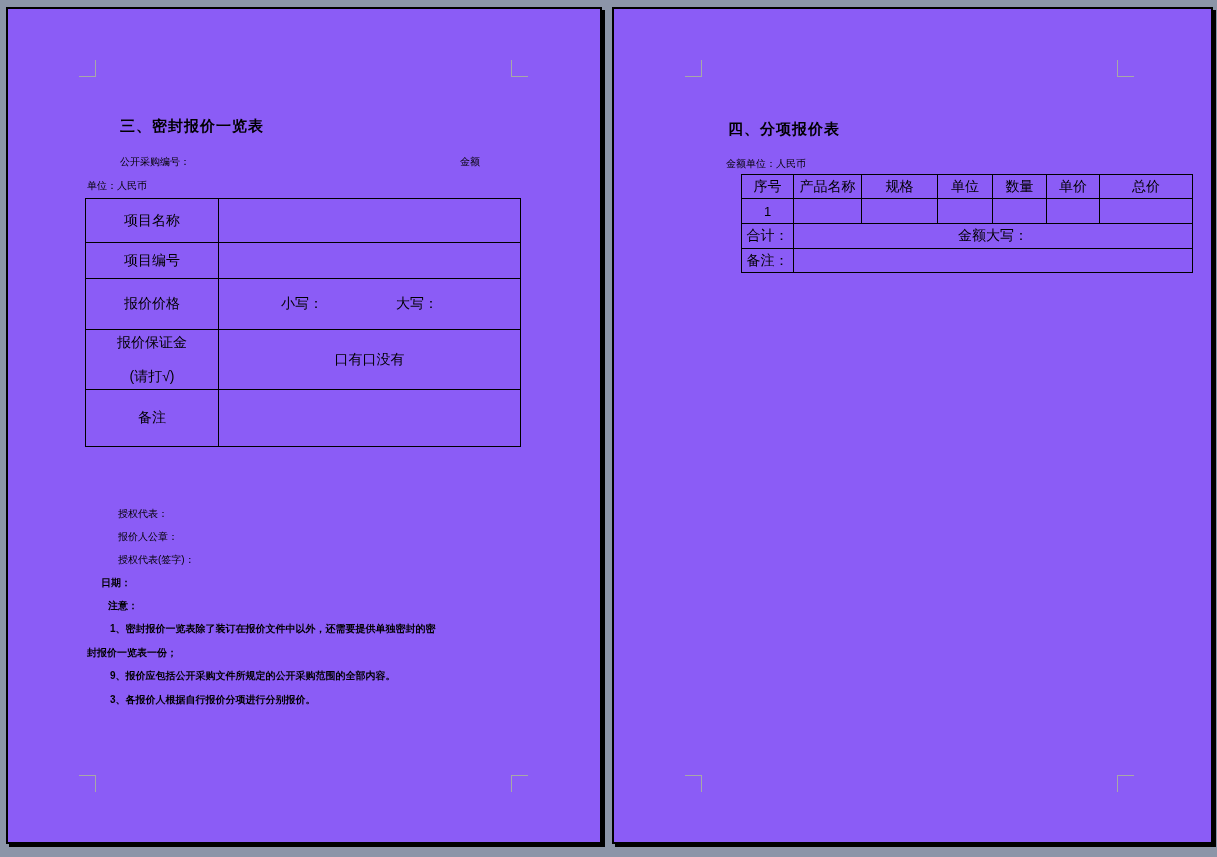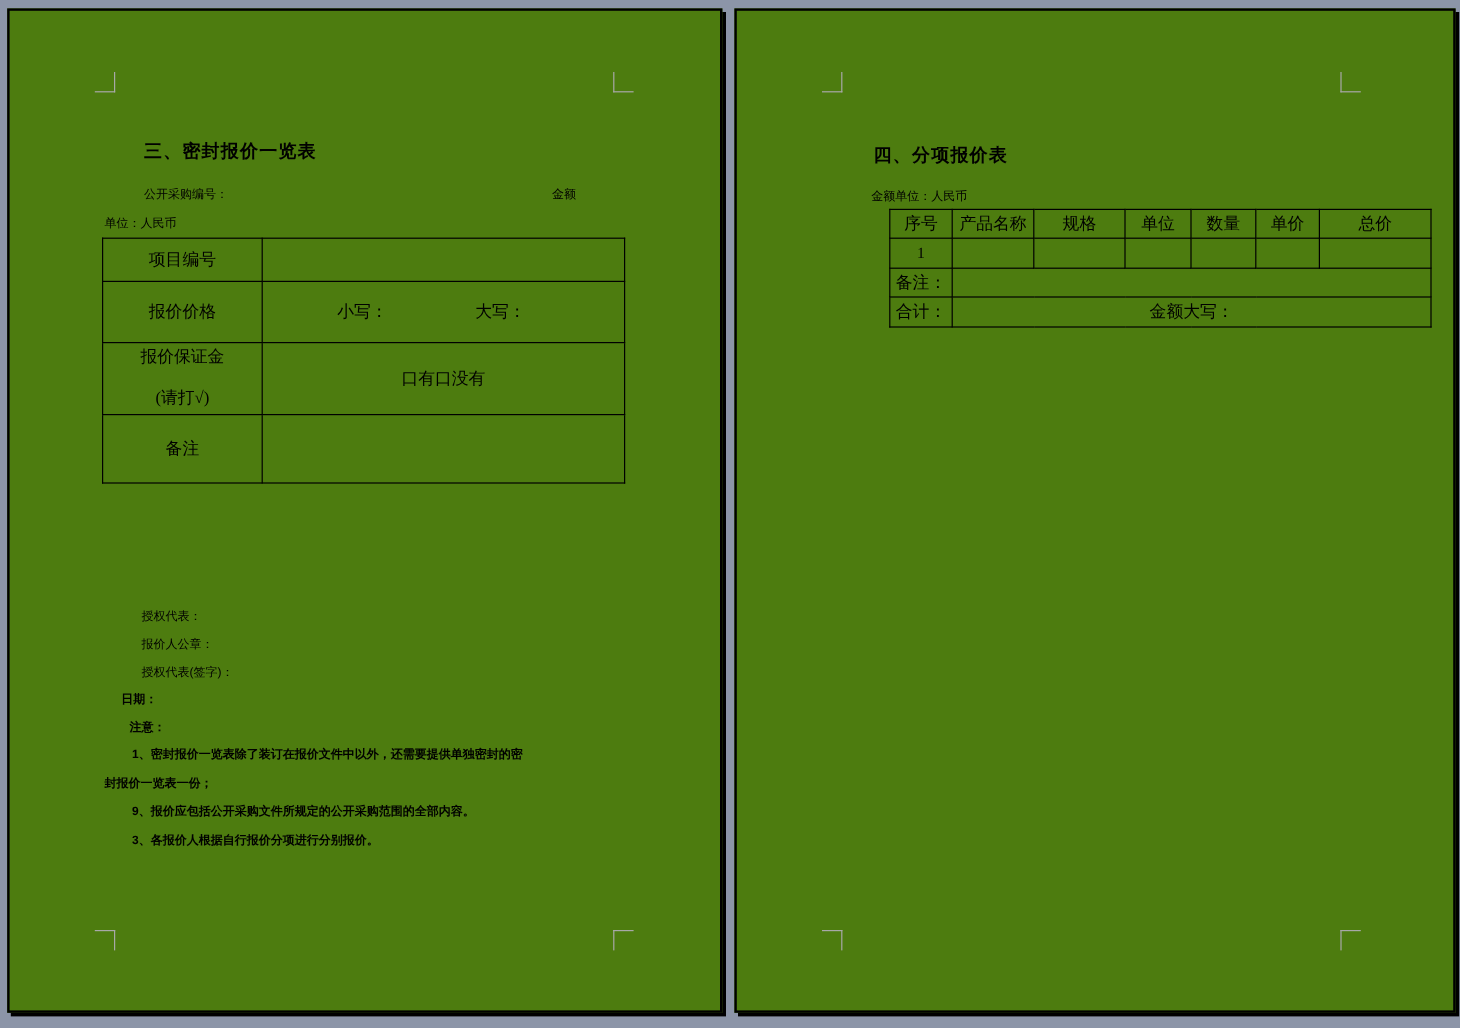--- a/index.html
+++ b/index.html
@@ -6,40 +6,40 @@
   body {
     width:1217px; height:857px;
     background:#8c95a8;
     position:relative;
     overflow:hidden;
     font-family:"Liberation Sans","DejaVu Sans",sans-serif;
     color:#000;
   }
   .page {
     position:absolute;
-    background:#4d7c0f;
+    background:#8b5cf6;
     border:2px solid #000;
     box-shadow:3px 3px 0 #000;
   }
   #page1 { left:6px; top:7px; width:592px; height:833px; }
   #page2 { left:612px; top:7px; width:597px; height:833px; }
 
   
   .cm { position:absolute; width:16px; height:16px; }
   .cm.tl { left:71px;  top:51px;  border-right:1px solid #a8a8a8; border-bottom:1px solid #a8a8a8; }
   .cm.tr { left:503px; top:51px;  border-left:1px solid #a8a8a8;  border-bottom:1px solid #a8a8a8; }
   .cm.bl { left:71px;  top:766px; border-right:1px solid #a8a8a8; border-top:1px solid #a8a8a8; }
   .cm.br { left:503px; top:766px; border-left:1px solid #a8a8a8;  border-top:1px solid #a8a8a8; }
 
   .abs { position:absolute; white-space:nowrap; }
   .t-title { font-size:15px; font-weight:bold; letter-spacing:1px; }
   .body-txt { font-size:10px; }
   .bold { font-weight:bold; }
 
-  table { border-collapse:collapse; table-layout:fixed;font-family:Liberation Serif, serif; }
+  table { border-collapse:collapse; table-layout:fixed; }
   td, th { border:1px solid #000; padding:0; font-size:14px; font-weight:normal; text-align:center; vertical-align:middle; }
 
   
   .t1 { position:absolute; left:77px; top:189px; width:435px; }
   .t1 .lab { width:132px; }
   .t1 .val { width:301px; }
   .t1 .price-cell { position:relative; text-align:left; }
   .t1 .price-cell span { position:absolute; top:50%; transform:translateY(-50%); }
   .t1 .deposit-lab { line-height:21px; }
   .t1 .deposit-lab .l2 { margin-top:13px; }
@@ -57,20 +57,24 @@
   <div class="cm br"></div>
 
   <div class="abs t-title" style="left:112px; top:108px;">三、密封报价一览表</div>
 
   <div class="abs body-txt" style="left:112px; top:146px;">公开采购编号：</div>
   <div class="abs body-txt" style="left:452px; top:146px;">金额</div>
   <div class="abs body-txt" style="left:79px; top:170px;">单位：人民币</div>
 
   <table class="t1">
     <tbody>
+        <tr style="height:44px;">
+      <td class="lab">项目名称</td>
+      <td class="val"></td>
+    </tr>
     <tr style="height:36px;">
       <td class="lab">项目编号</td>
       <td class="val"></td>
     </tr>
     <tr style="height:51px;">
       <td class="lab">报价价格</td>
       <td class="val price-cell">
         <span style="left:62px;">小写：</span>
         <span style="left:177px;">大写：</span>
       </td>
@@ -133,23 +137,23 @@
     </tr>
     <tr style="height:25px;">
       <td style="font-size:13px;">1</td>
       <td></td>
       <td></td>
       <td></td>
       <td></td>
       <td></td>
       <td></td>
     </tr>
+    <tr style="height:25px;">
+      <td>合计：</td>
+      <td colspan="6">金额大写：</td>
+    </tr>
     <tr style="height:24px;">
       <td>备注：</td>
       <td colspan="6"></td>
-    </tr>
-    <tr style="height:25px;">
-      <td>合计：</td>
-      <td colspan="6">金额大写：</td>
     </tr>
   </tbody>
     </table>
 </div>
 
 </body></html>

